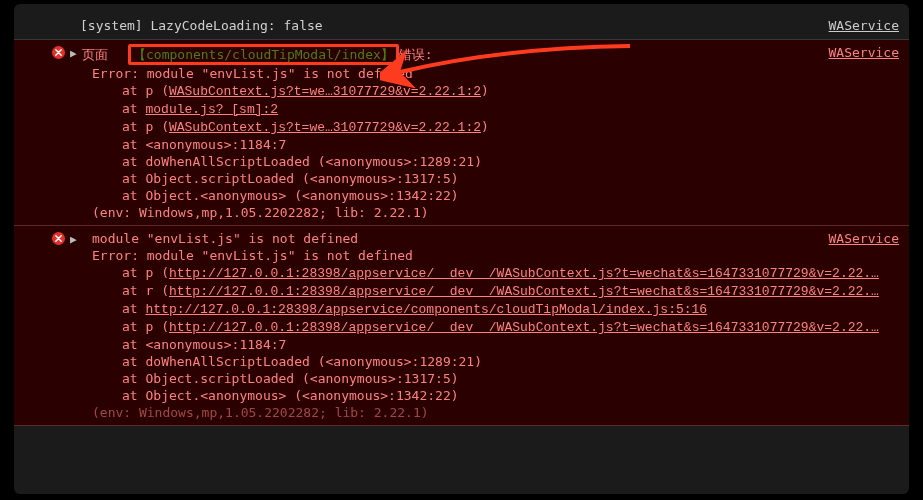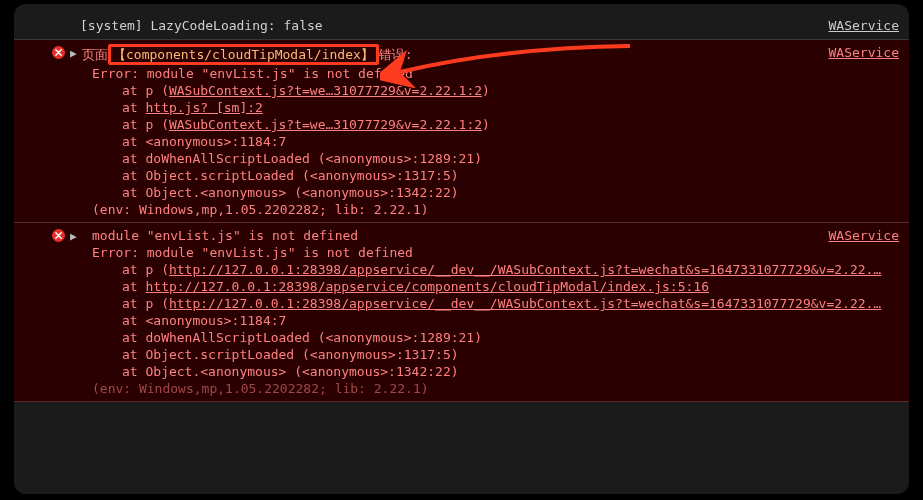--- a/index.html
+++ b/index.html
@@ -12,21 +12,21 @@
     font-size: 13px;
     color: #ccc;
     position: relative;
   }
   .frame {
     position: absolute;
     top: 4px;
     left: 14px;
     right: 14px;
     bottom: 6px;
-    border-radius: 12px;
+    border-radius: 6px;
     background: #1b1b1b;
     overflow: hidden;
     box-shadow: 0 0 0 1px #000;
   }
   .console {
     position: absolute;
     inset: 0;
     padding-top: 4px;
   }
   .sys-line {
@@ -74,28 +74,29 @@
     position: absolute;
     left: 56px;
     top: 5px;
     color: #bbb;
     font-size: 11px;
   }
   .first-line { padding-left: 30px; }
   .body-indent { padding-left: 40px; }
   .stack-indent { padding-left: 70px; }
   .env-indent { padding-left: 40px; }
-  .u { text-decoration: underline; }
+  .u { text-decoration: underline; font-family: Liberation Mono, monospace; }
   .highlight-box {
     border: 3px solid #ff3b1f;
     padding: 0 2px;
     border-radius: 2px;
     display: inline-block;
     line-height: 15px;
-    color: #fdba74;
+    color: #4d7c0f;
+    margin-left: 20px;
   }
   
   .arrow-svg {
     position: absolute;
     pointer-events: none;
     z-index: 50;
   }
   .fade-top {
     color: #888;
     padding-left: 66px;
@@ -128,21 +129,21 @@
       <span class="disclosure">▶</span>
       <span class="right-link">WAService</span>
 
       <div class="first-line">
         <span>页面</span><span class="highlight-box">【components/cloudTipModal/index】</span><span>错误:</span>
       </div>
       <div class="body-indent">Error: module "envList.js" is not defined</div>
 
       <div id="stack1">
           <div class="stack-indent"><span>at p (</span><span class="u">WASubContext.js?t=we…31077729&amp;v=2.22.1:2</span><span>)</span></div>
-          <div class="stack-indent"><span>at </span><span class="u">http.js? [sm]:2</span></div>
+          <div class="stack-indent"><span>at </span><span class="u">module.js? [sm]:2</span></div>
           <div class="stack-indent"><span>at p (</span><span class="u">WASubContext.js?t=we…31077729&amp;v=2.22.1:2</span><span>)</span></div>
           <div class="stack-indent"><span>at &lt;anonymous&gt;:1184:7</span></div>
           <div class="stack-indent"><span>at doWhenAllScriptLoaded (&lt;anonymous&gt;:1289:21)</span></div>
           <div class="stack-indent"><span>at Object.scriptLoaded (&lt;anonymous&gt;:1317:5)</span></div>
           <div class="stack-indent"><span>at Object.&lt;anonymous&gt; (&lt;anonymous&gt;:1342:22)</span></div>
         </div>
 
       <div class="env-indent">(env: Windows,mp,1.05.2202282; lib: 2.22.1)</div>
     </div>
 
@@ -153,20 +154,21 @@
           </svg>
       </span>
       <span class="disclosure">▶</span>
       <span class="right-link">WAService</span>
 
       <div class="body-indent">module "envList.js" is not defined</div>
       <div class="body-indent">Error: module "envList.js" is not defined</div>
 
       <div id="stack2">
           <div class="stack-indent"><span>at p (</span><span class="u">http://127.0.0.1:28398/appservice/__dev__/WASubContext.js?t=wechat&amp;s=1647331077729&amp;v=2.22.…</span></div>
+          <div class="stack-indent"><span>at r (</span><span class="u">http://127.0.0.1:28398/appservice/__dev__/WASubContext.js?t=wechat&amp;s=1647331077729&amp;v=2.22.…</span></div>
           <div class="stack-indent"><span>at </span><span class="u">http://127.0.0.1:28398/appservice/components/cloudTipModal/index.js:5:16</span></div>
           <div class="stack-indent"><span>at p (</span><span class="u">http://127.0.0.1:28398/appservice/__dev__/WASubContext.js?t=wechat&amp;s=1647331077729&amp;v=2.22.…</span></div>
           <div class="stack-indent"><span>at &lt;anonymous&gt;:1184:7</span></div>
           <div class="stack-indent"><span>at doWhenAllScriptLoaded (&lt;anonymous&gt;:1289:21)</span></div>
           <div class="stack-indent"><span>at Object.scriptLoaded (&lt;anonymous&gt;:1317:5)</span></div>
           <div class="stack-indent"><span>at Object.&lt;anonymous&gt; (&lt;anonymous&gt;:1342:22)</span></div>
         </div>
 
       <div class="env-indent" style="opacity:0.55">(env: Windows,mp,1.05.2202282; lib: 2.22.1)</div>
     </div>

